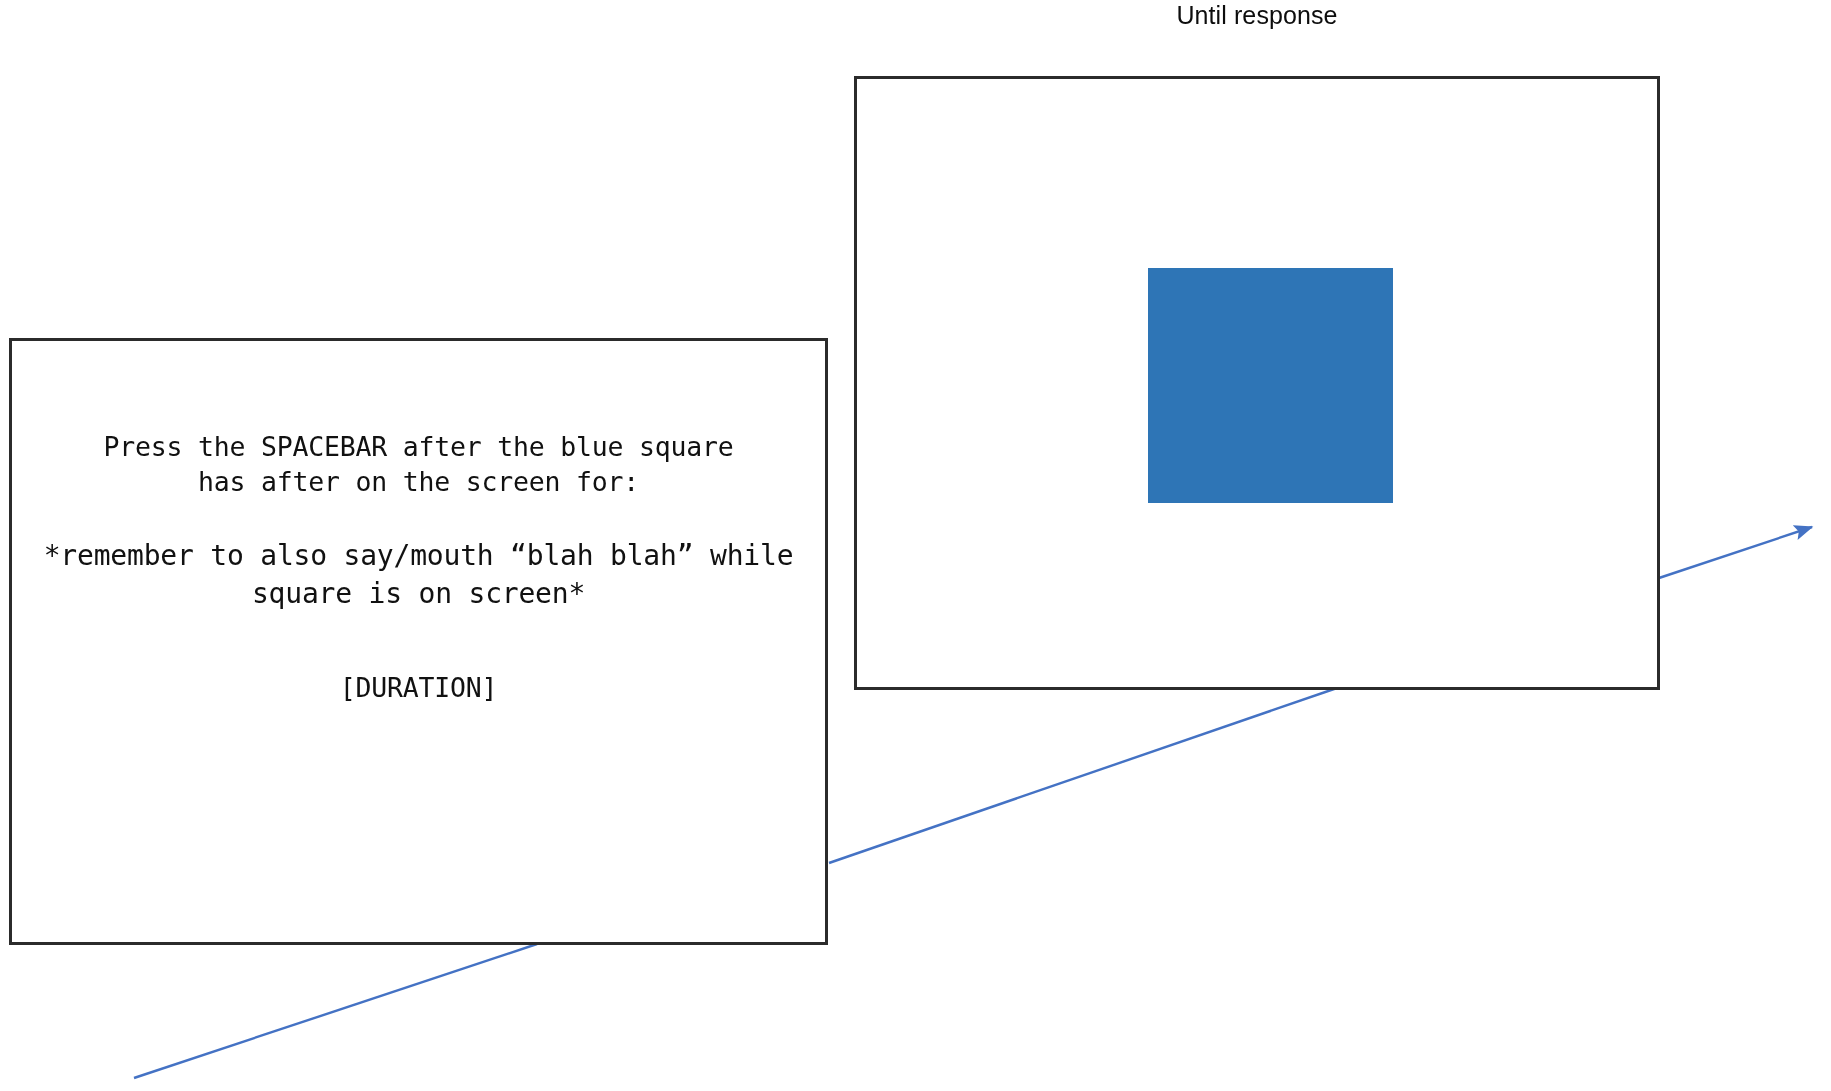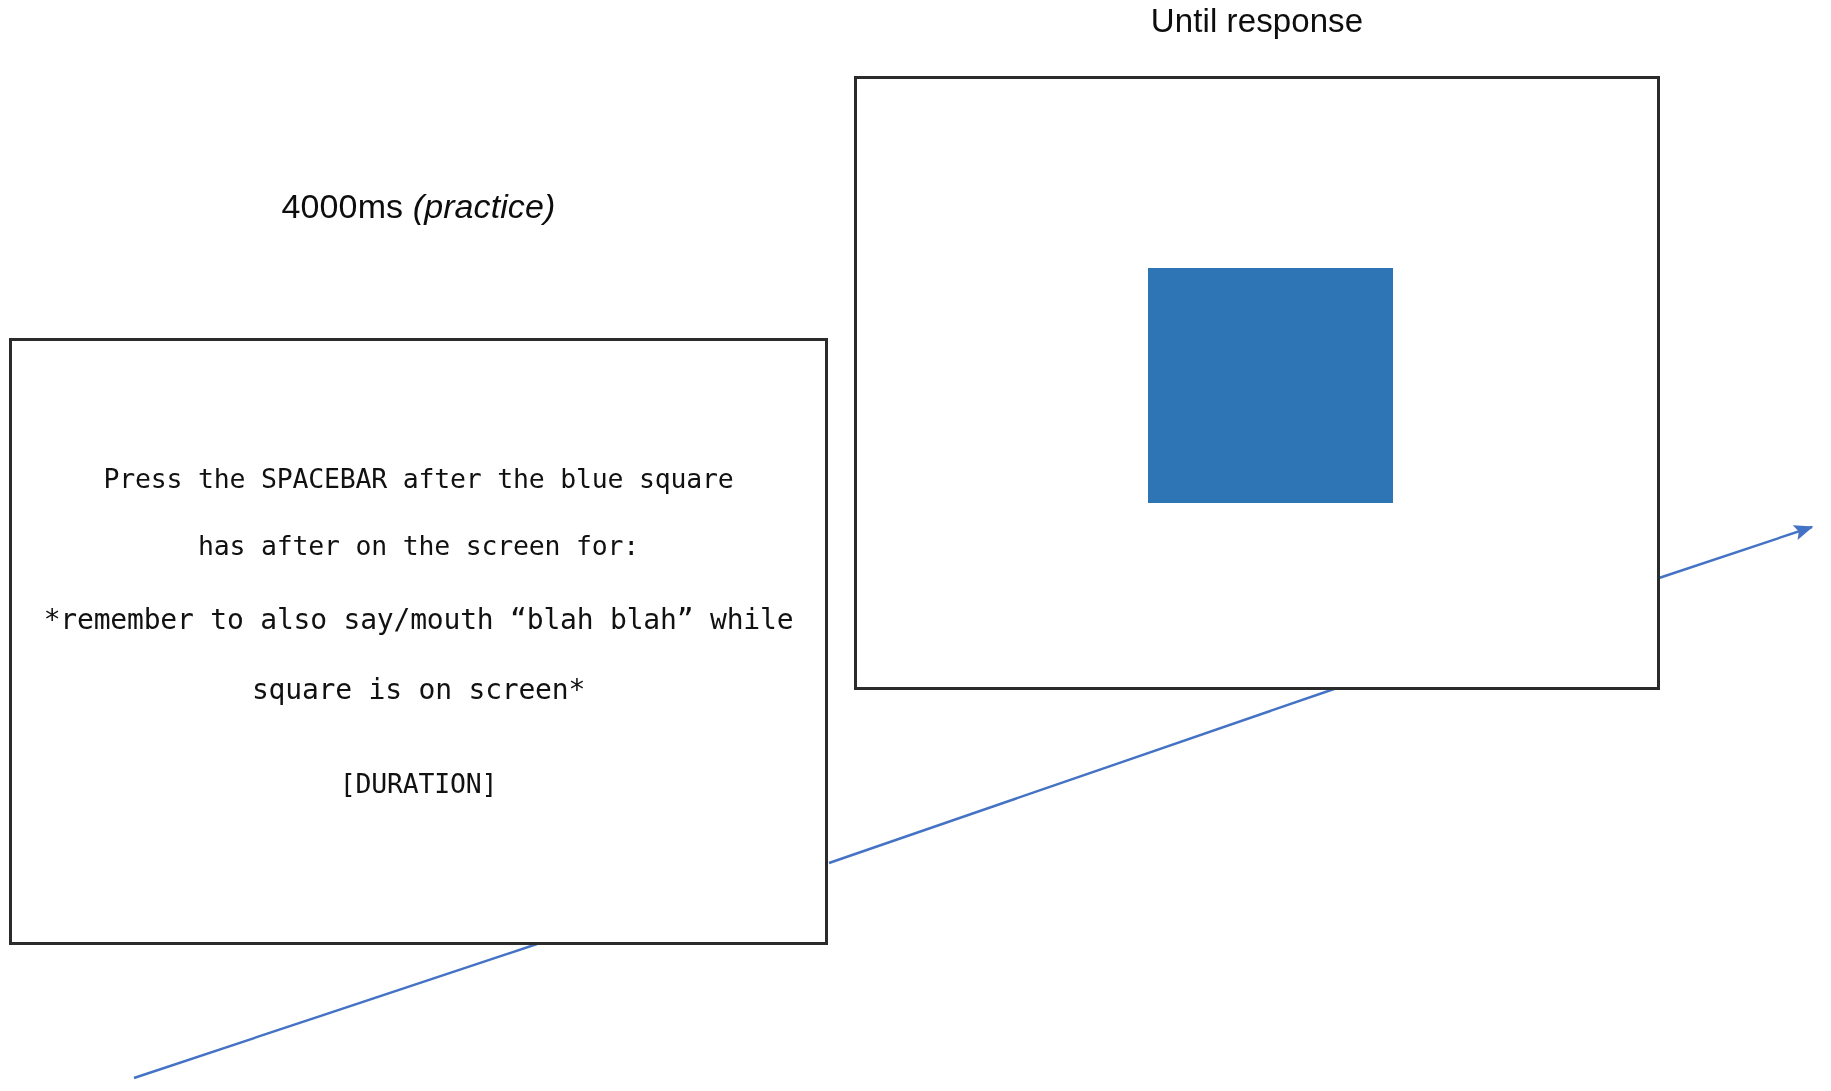--- a/index.html
+++ b/index.html
@@ -67,21 +67,21 @@
   #duration-caption .cap-line {
     display: block;
   }
   #duration-caption em {
     font-style: italic;
   }
   #until-response-caption {
     left: 854px;
     top: 0px;
     width: 806px;
-    font-size: 33px;
+    font-size: 25px;
   }
 
   
   #instruction-text {
     position: absolute;
     left: 0;
     right: 0;
     top: 88px;
     text-align: center;
     font-family: "DejaVu Sans Mono", "Liberation Mono", monospace;
@@ -99,21 +99,20 @@
   #instruction-text .para-note {
     font-size: 28px;
     margin-top: 38px;
   }
   #instruction-text .para-duration {
     font-size: 26.5px;
     margin-top: 58px;
   }
   #instruction-text .line {
     display: block;
-    margin-top: 32px;
   }
 
   
   #blue-square {
     position: absolute;
     left: 291px;   
     top: 189px;    
     width: 245px;
     height: 235px;
   }
@@ -131,22 +130,20 @@
     </defs>
 
     <line x1="134" y1="1078" x2="537" y2="944" stroke="#4472c4" stroke-width="2.4"></line>
 
     <line x1="829" y1="863" x2="1337" y2="688" stroke="#4472c4" stroke-width="2.4"></line>
 
     <line x1="1659" y1="578" x2="1812" y2="527" stroke="#4472c4" stroke-width="2.4" marker-end="url(#arrow-head)"></line>
   </svg>
 
   <div id="duration-caption" class="caption">
-    <span class="cap-line"><span>4000ms</span>
-      <em>(practice)</em></span>
   </div>
 
   <div id="instruction-screen" class="screen-frame">
 
     <div id="instruction-text">
 
       <span class="para para-main">
         <span class="line">Press the SPACEBAR after the blue square</span>
         <span class="line">has after on the screen for:</span>
       </span>

